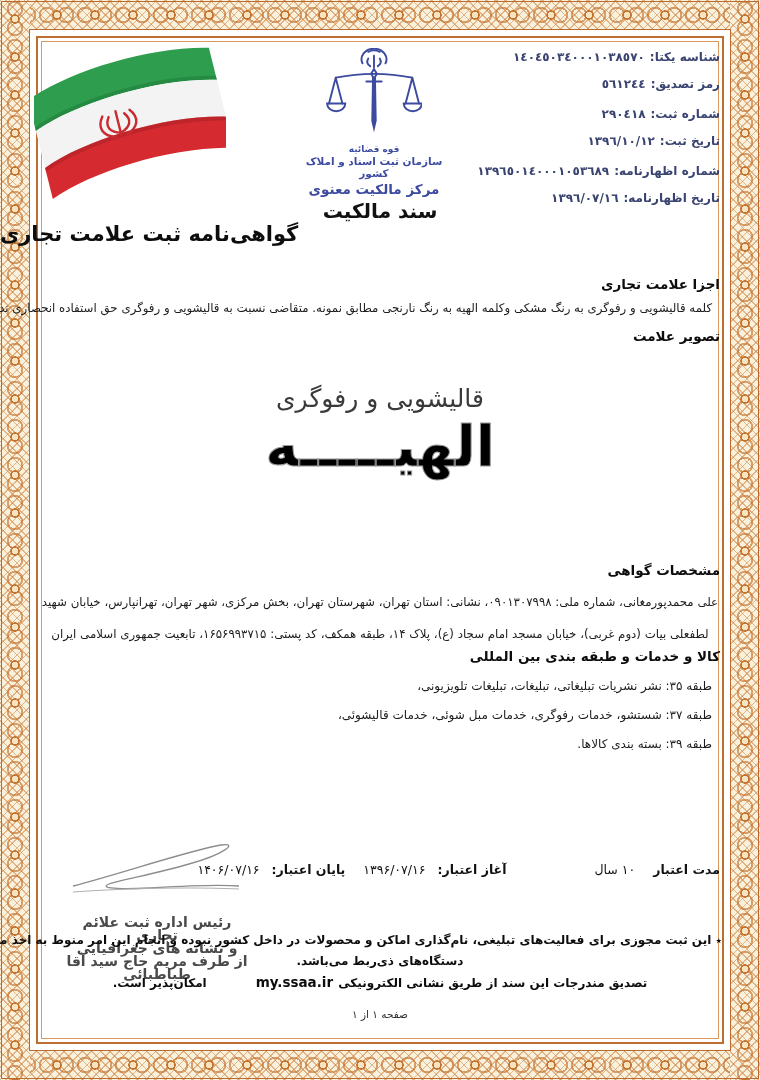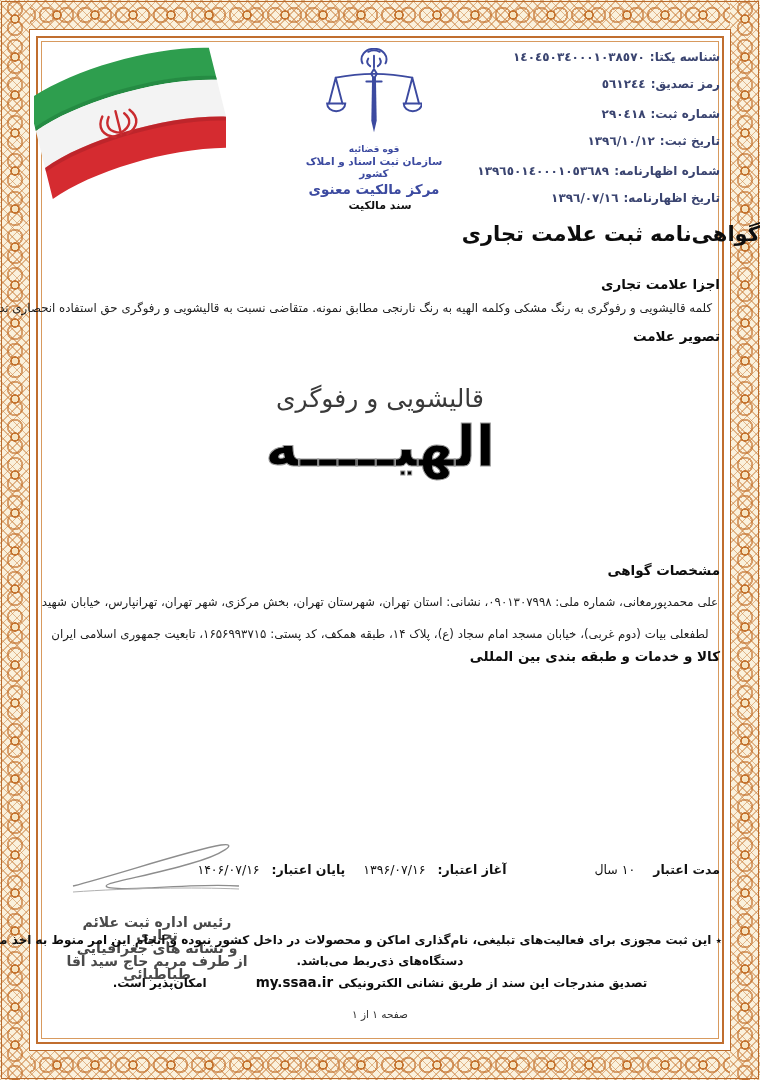--- a/index.html
+++ b/index.html
@@ -46,22 +46,22 @@
   .emblem-block .org3 { font-size:13.5px; font-weight:bold; margin-top:2px; }
 
   .info { position:absolute; top:50px; right:40px; direction:rtl; color:#3a4470;
           font-size:12px; font-weight:bold; }
   .info .row { white-space:nowrap; height:14px; margin-bottom:13px; }
   .info .row .val { margin-right:5px; }
   .info .gap { height:3px; }
 
   
   .doc-type  { position:absolute; top:199px; left:0; right:0; text-align:center;
-               font-size:11px; font-weight:bold; color:#111; }
-  .main-title{ position:absolute; top:222px; left:0; right:0; text-align:right;
+               font-size:20px; font-weight:bold; color:#111; }
+  .main-title{ position:absolute; top:222px; left:0; right:0; text-align:left;
                font-size:21px; font-weight:bold; color:#0d0d0d; }
 
   .sec-h { position:absolute; right:40px; font-size:13.5px; font-weight:bold; color:#0d0d0d; white-space:nowrap; }
   .sec-body { position:absolute; right:48px; left:40px; font-size:11.8px; color:#1c1c1c;
               direction:rtl; text-align:right; white-space:nowrap; }
 
   .mark-block { position:absolute; top:384px; left:0; right:0; text-align:center; direction:rtl; }
   .mark-line1 { font-size:25px; font-weight:normal; color:#3a3a3a; letter-spacing:0.5px; }
   .mark-line2 { font-size:56px; font-weight:bold; color:#000000; line-height:1.15;
                 -webkit-text-stroke:1px #9a9a9a; margin-top:2px;text-align:center; }
@@ -169,20 +169,25 @@
   <div class="sec-h" style="top:328px">تصویر علامت</div>
   <div class="mark-block">
     <div class="mark-line1">قالیشویی و رفوگری</div>
     <div class="mark-line2">الهيـــــه</div>
   </div>
 
   <div class="sec-h" style="top:562px">مشخصات گواهی</div>
   <div class="owner-body">علی محمدپورمغانی، شماره ملی: ۰۹۰۱۳۰۷۹۹۸، نشانی: استان تهران، شهرستان تهران، بخش مرکزی، شهر تهران، تهرانپارس، خیابان شهید لطفعلی بیات (دوم غربی)، خیابان مسجد امام سجاد (ع)، پلاک ۱۴، طبقه همکف، کد پستی: ۱۶۵۶۹۹۳۷۱۵، تابعیت جمهوری اسلامی ایران</div>
 
   <div class="sec-h" style="top:648px">کالا و خدمات و طبقه بندی بین المللی</div>
+  <div class="classes">
+    <div>طبقه ۳۵: نشر نشریات تبلیغاتی، تبلیغات، تبلیغات تلویزیونی،</div>
+    <div>طبقه ۳۷: شستشو، خدمات رفوگری، خدمات مبل شوئی، خدمات قالیشوئی،</div>
+    <div>طبقه ۳۹: بسته بندی کالاها.</div>
+  </div>
 
   <div class="validity">
     <span class="b">مدت اعتبار</span>
     <span class="sp-m"></span>
     <span>۱۰ سال</span>
     <span class="sp-l"></span>
     <span class="b">آغاز اعتبار:</span>
     <span class="sp-s"></span>
     <span>۱۳۹۶/۰۷/۱۶</span>
     <span class="sp-m"></span>

